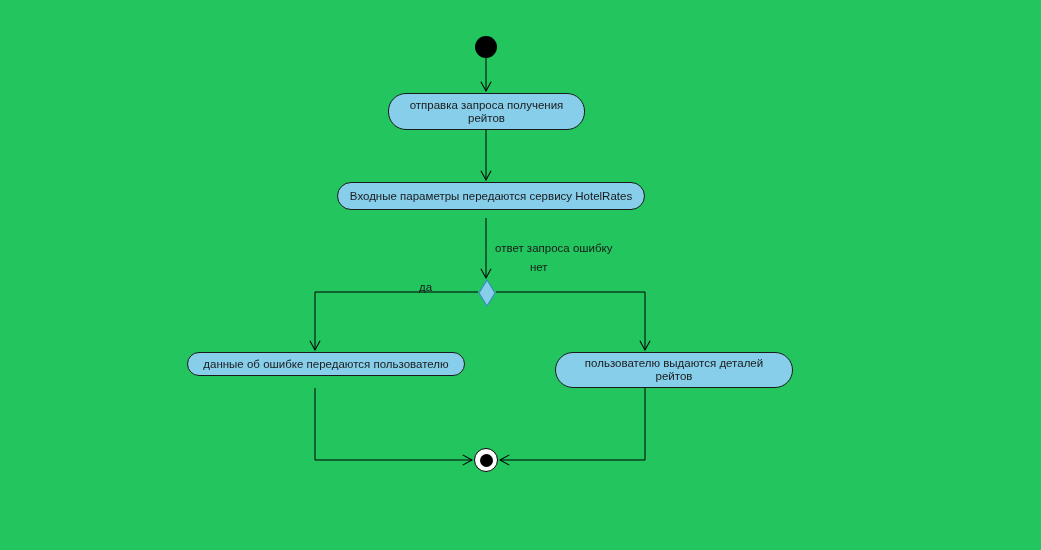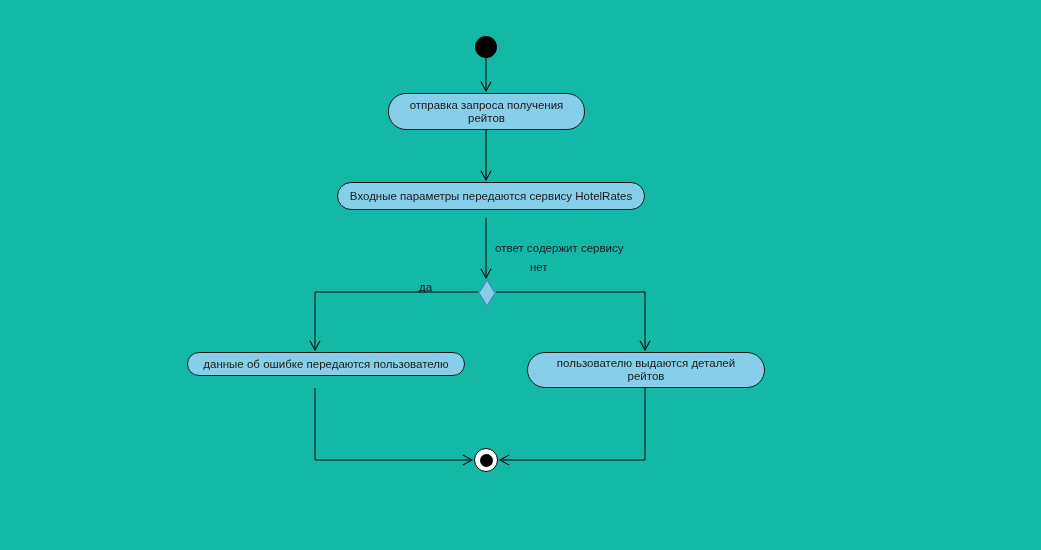--- a/index.html
+++ b/index.html
@@ -5,21 +5,21 @@
   html, body {
     margin: 0;
     padding: 0;
     background: #ffffff;
     font-family: "Liberation Sans", sans-serif;
   }
   #canvas {
     position: relative;
     width: 1041px;
     height: 550px;
-    background: #14b8a6;
+    background: #22c55e;
     overflow: hidden;
   }
   #edge-layer {
     position: absolute;
     left: 0;
     top: 0;
     width: 1041px;
     height: 550px;
   }
   .action-node {
@@ -33,21 +33,21 @@
     justify-content: center;
     text-align: center;
     font-size: 11.5px;
     color: #1a1a1a;
     padding: 2px 10px;
     line-height: 1.1;
   }
   #action-1 { left: 388px; top: 93px;  width: 197px; height: 37px; }
   #action-2 { left: 337px; top: 182px; width: 308px; height: 28px; }
   #action-error   { left: 187px; top: 352px; width: 278px; height: 24px; }
-  #action-success { left: 527px; top: 352px; width: 238px; height: 36px; }
+  #action-success { left: 555px; top: 352px; width: 238px; height: 36px; }
 
   .initial-node {
     position: absolute;
     left: 475px;
     top: 36px;
     width: 22px;
     height: 22px;
     background: #000000;
     border-radius: 50%;
   }
@@ -118,21 +118,21 @@
   <div class="initial-node"></div>
 
   <div id="action-1" class="action-node">
     <span>отправка запроса получения рейтов</span>
   </div>
 
   <div id="action-2" class="action-node">
     <span>Входные параметры передаются сервису HotelRates</span>
   </div>
 
-  <div id="label-condition" class="edge-label">ответ содержит сервису</div>
+  <div id="label-condition" class="edge-label">ответ запроса ошибку</div>
   <div id="label-yes" class="edge-label">да</div>
   <div id="label-no" class="edge-label">нет</div>
 
   <svg class="decision-node" viewBox="0 0 18 28" xmlns="http://www.w3.org/2000/svg">
     <polygon points="9,1 17,14 9,27 1,14" fill="#87CEEB" stroke="#3c8dbc" stroke-width="1.2"></polygon>
   </svg>
 
   <div id="action-error" class="action-node">
     <span>данные об ошибке передаются пользователю</span>
   </div>

